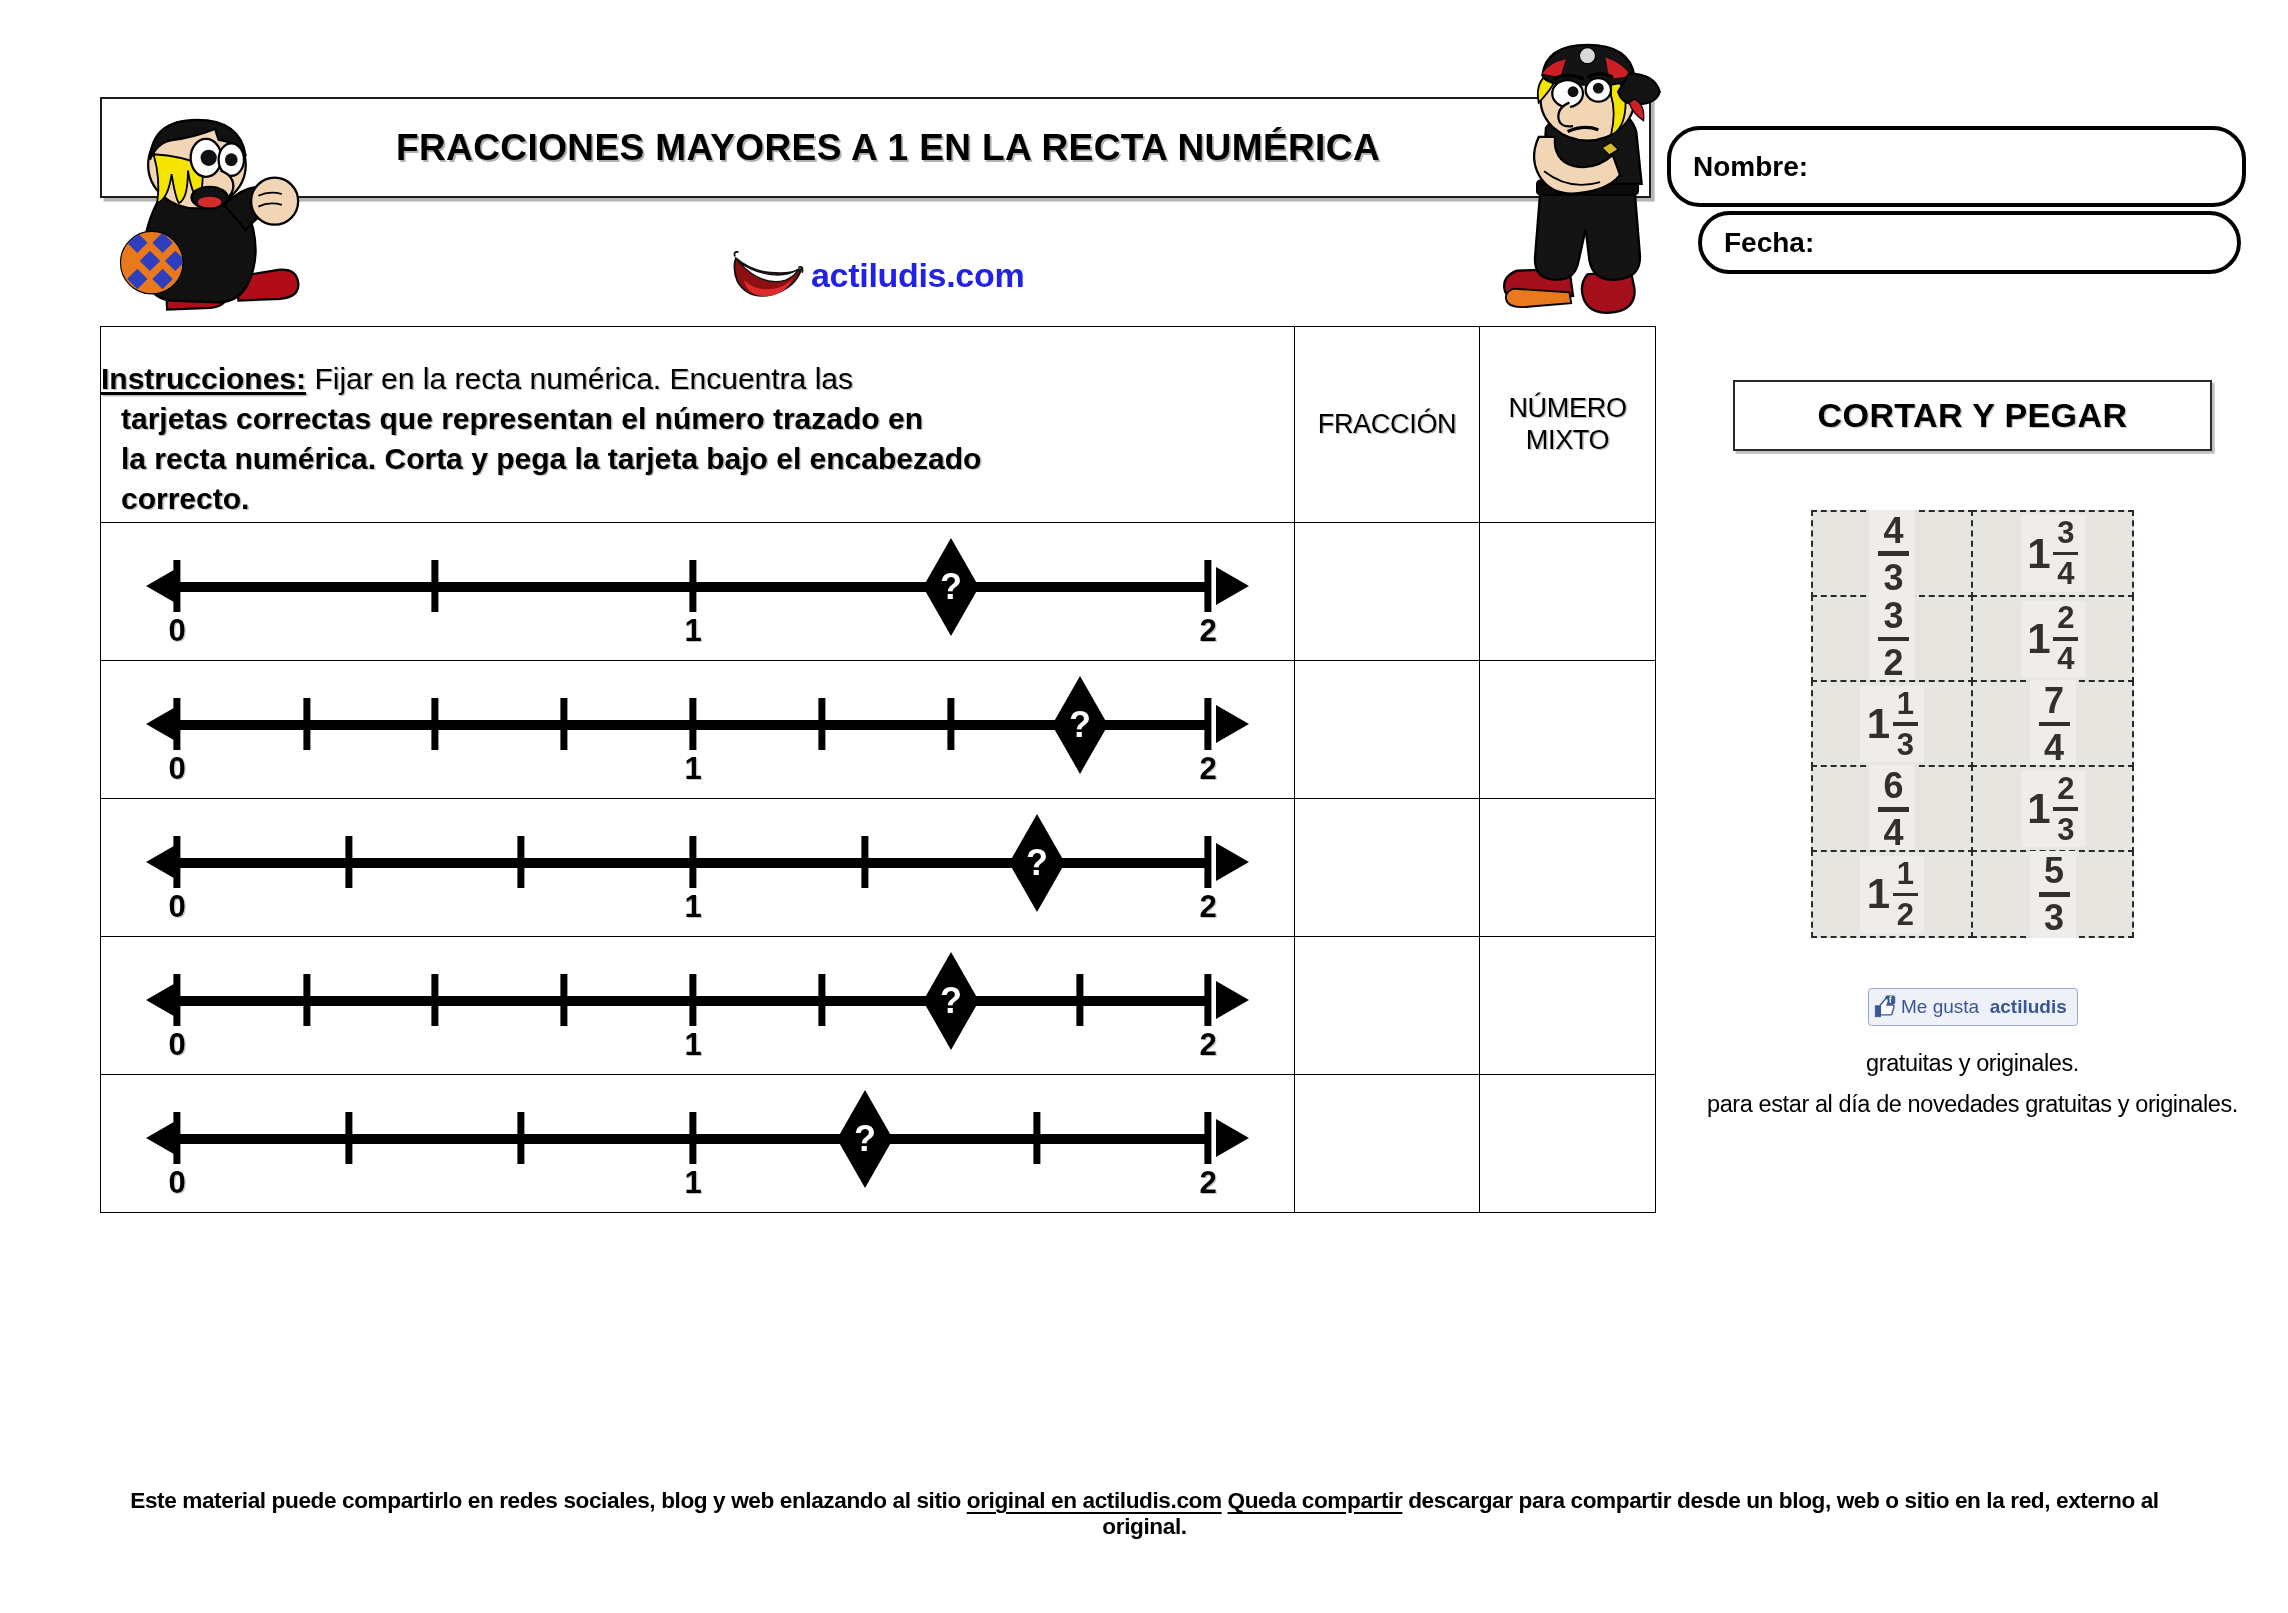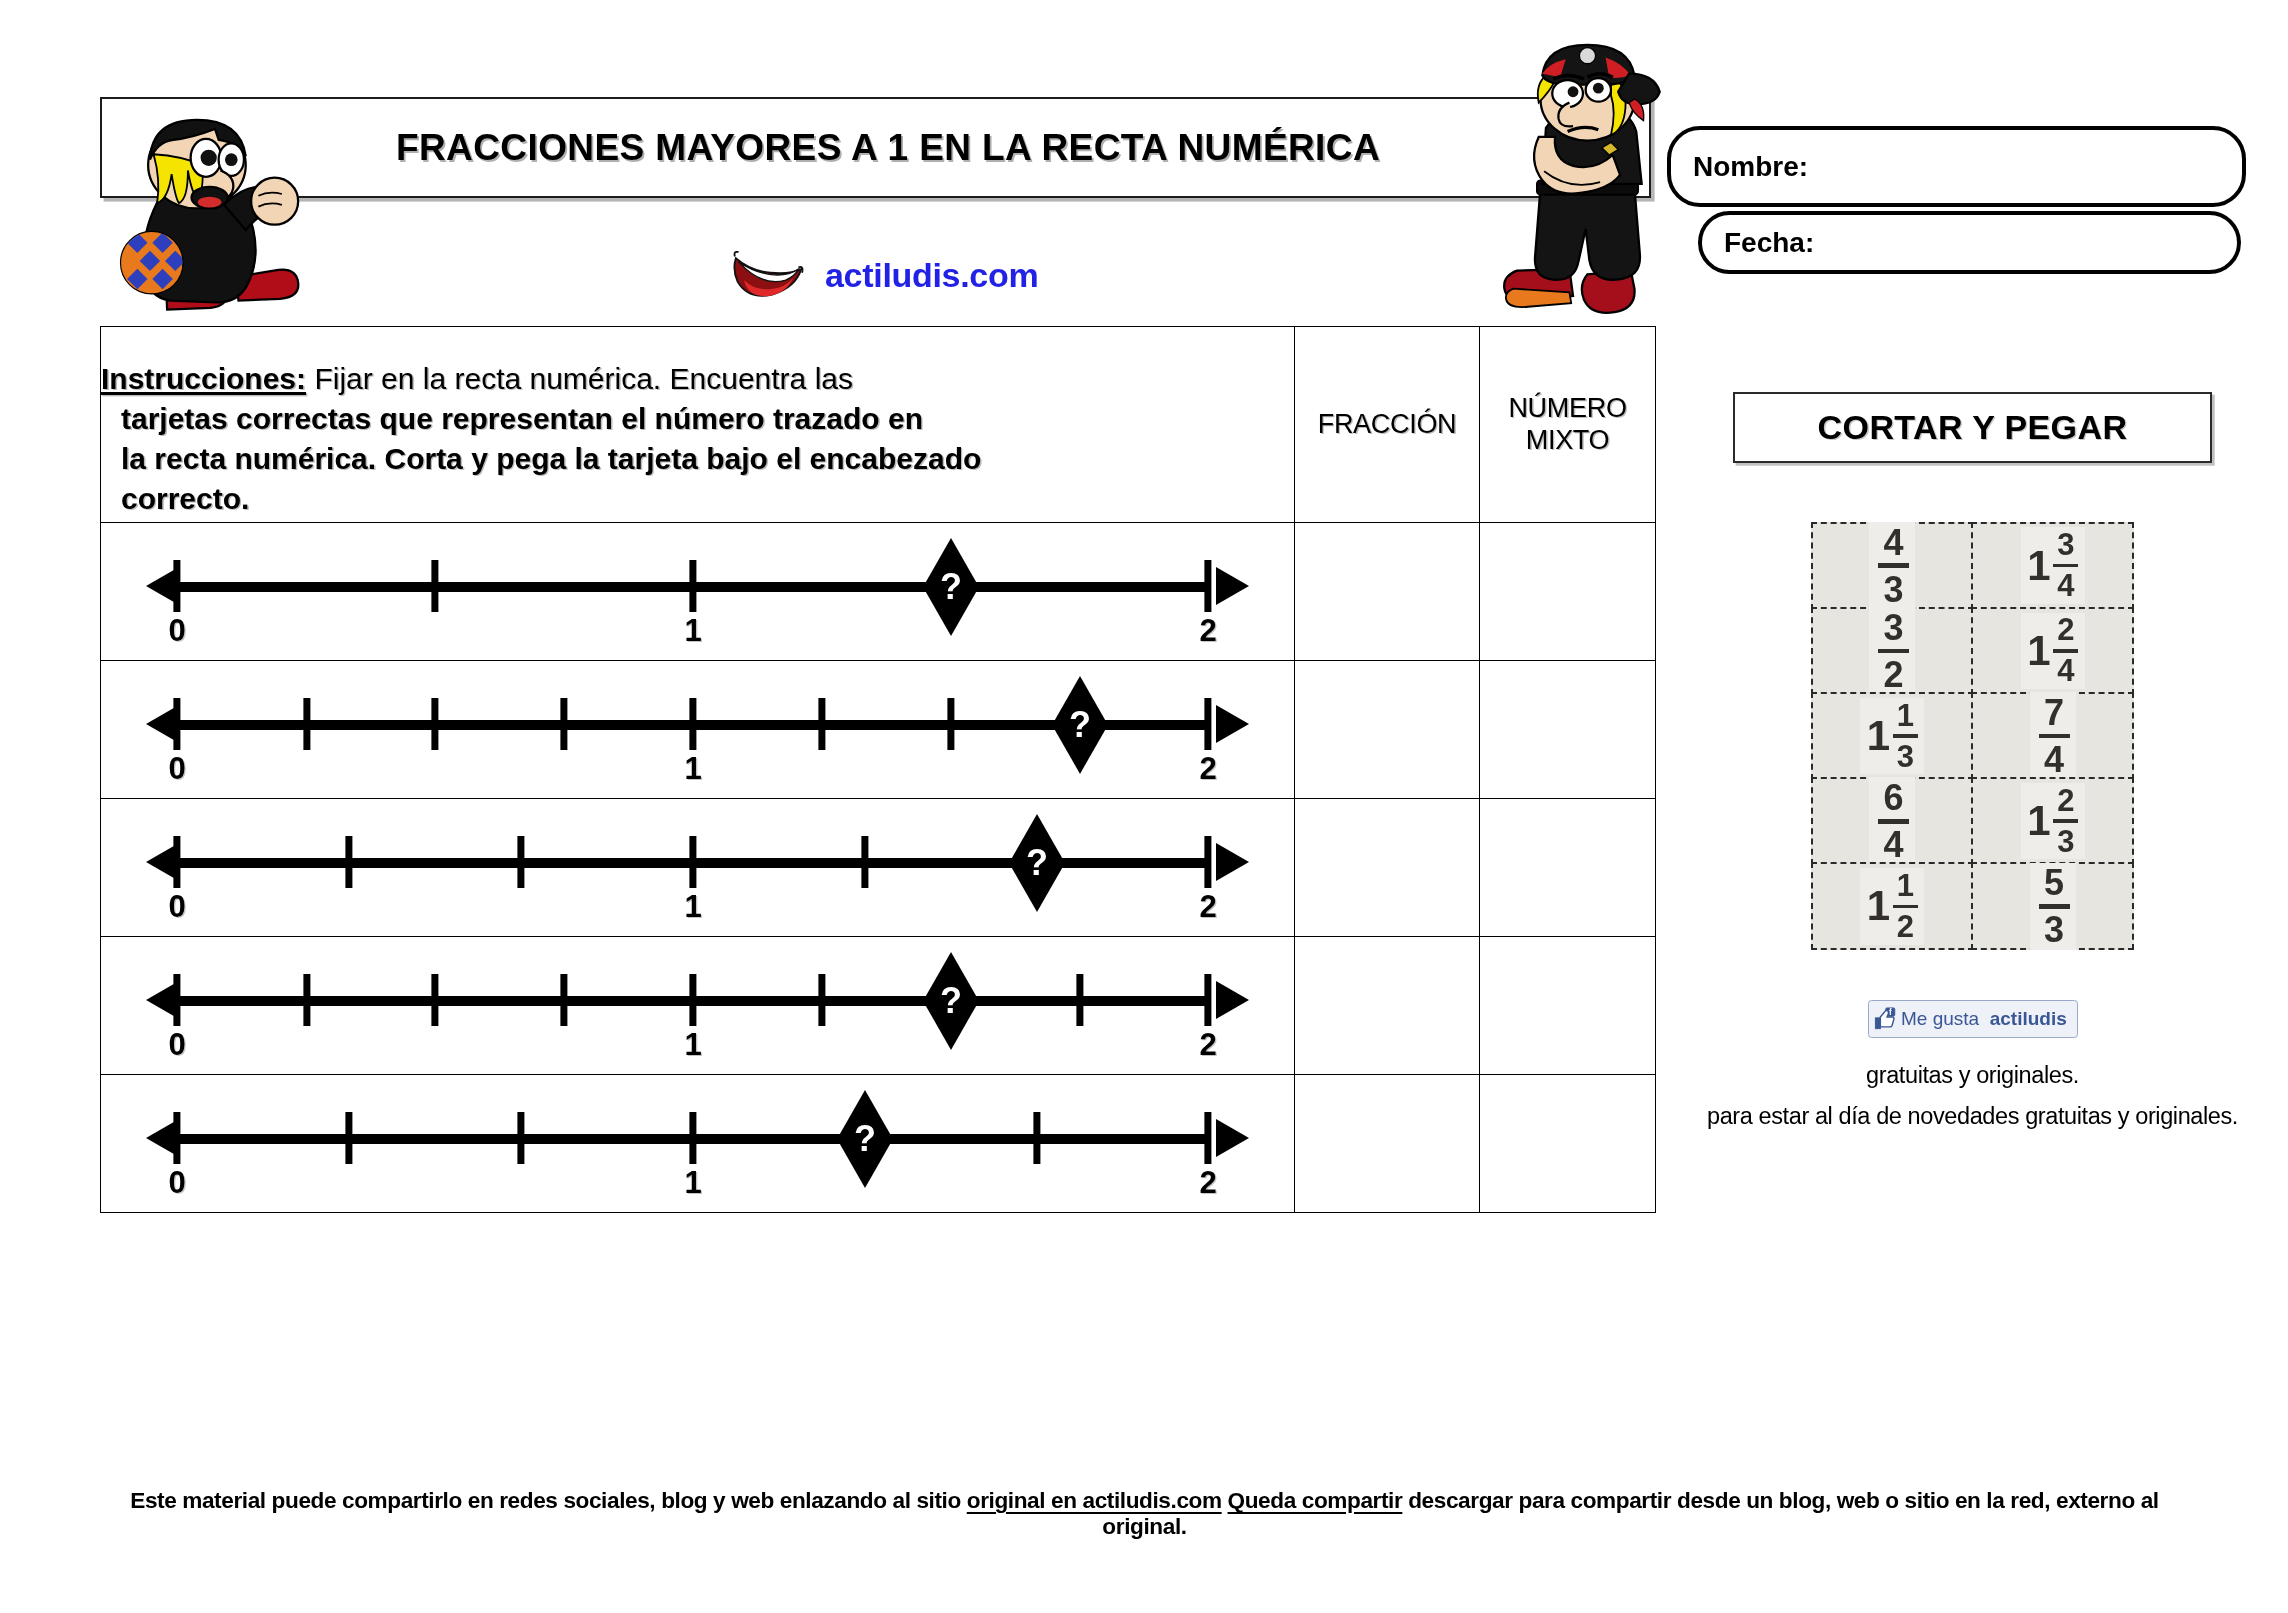--- a/index.html
+++ b/index.html
@@ -51,21 +51,21 @@
     position: absolute;
     left: 1497px; top: 43px;
     width: 190px; height: 271px;
     z-index: 5;
   }
 
   
   #brand-row {
     position: absolute;
     left: 733px; top: 251px;
-    display: flex; align-items: center; gap: 21px;
+    display: flex; align-items: center; gap: 7px;
   }
   #brand-lips { width: 71px; height: 49px; }
   #brand-text {
     font-size: 34px; font-weight: bold;
     color: #2222e6;
     letter-spacing: -0.3px;
   }
 
   
   #nombre-field {
@@ -206,21 +206,20 @@
     font-weight: bold;
     line-height: 1;
     z-index: 2;
   }
 
   
   #right-panel {
     position: absolute;
     left: 1692px; top: 380px;
     width: 561px;
-    margin-top: 12px;
   }
   #cortar-box {
     width: 479px; height: 71px;
     border: 2.7px solid #2a2a2a;
     background: #ffffff;
     display: flex; align-items: center; justify-content: center;
     margin: 0 auto;
     box-shadow: 2.7px 2.7px 0 rgba(130,130,130,0.5);
   }
   #cortar-text {

